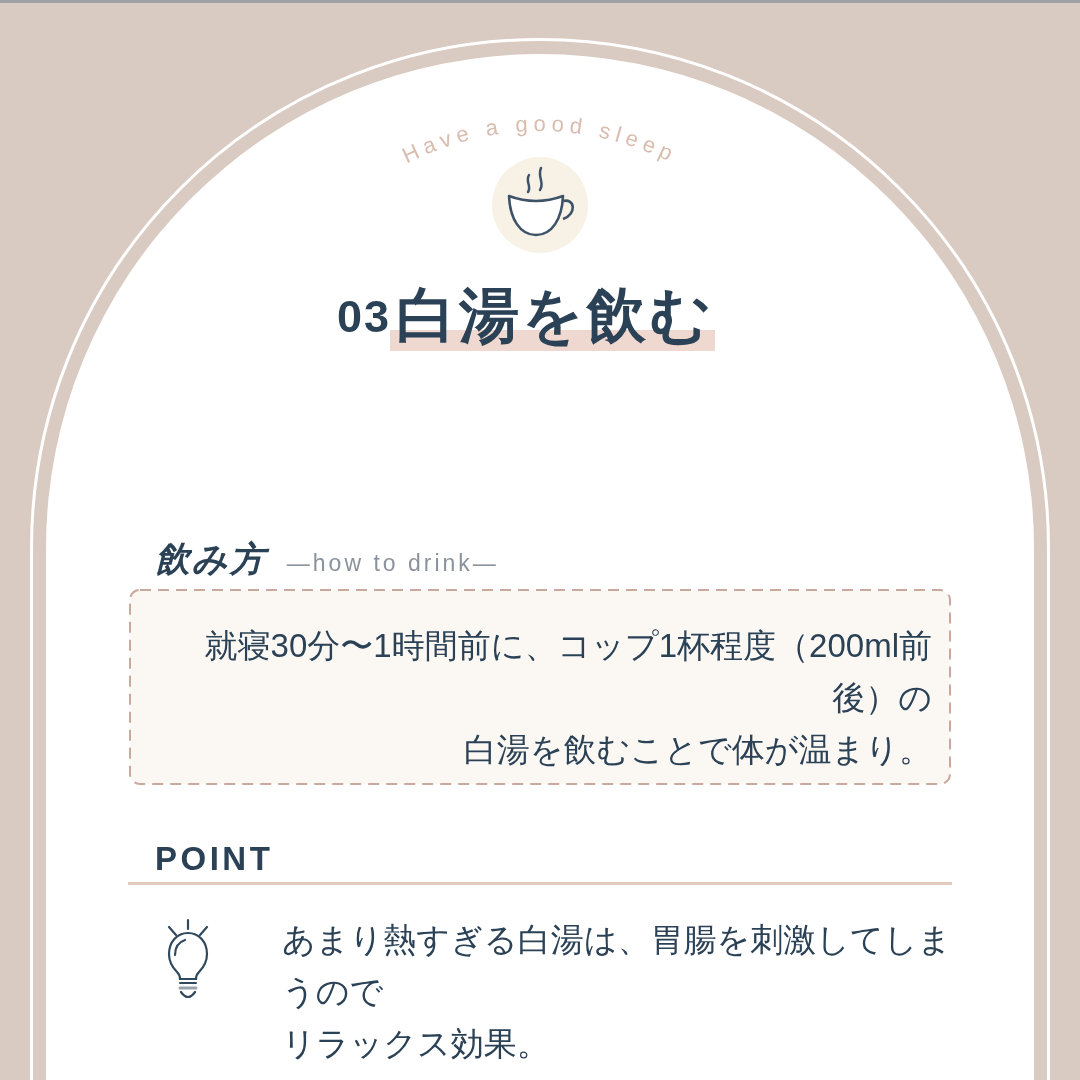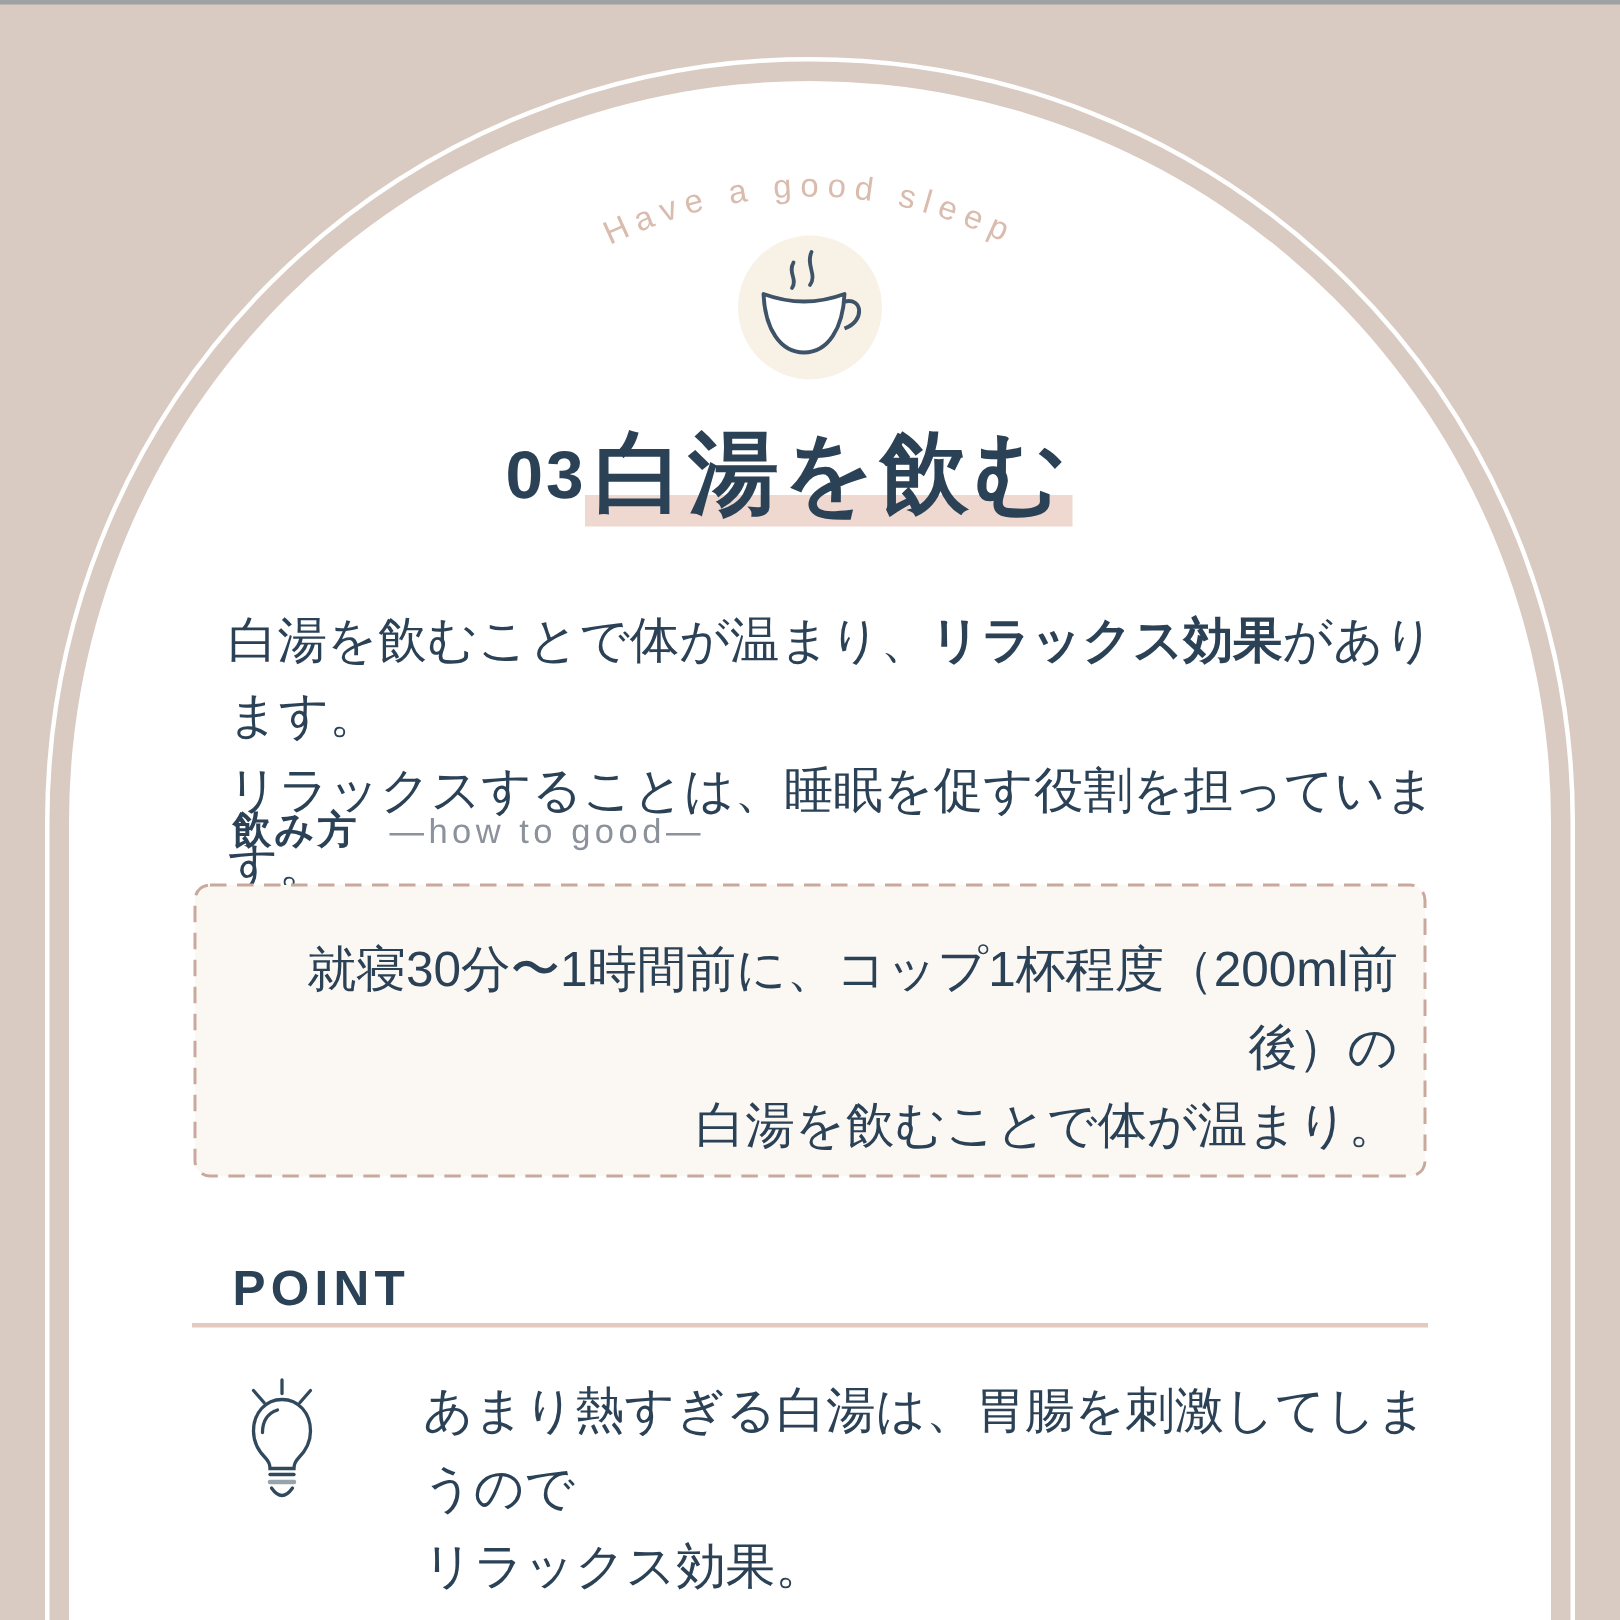--- a/index.html
+++ b/index.html
@@ -35,21 +35,21 @@
   .title-main{
     position:absolute;left:396px;top:283px;
     font-size:60px;font-weight:bold;letter-spacing:3px;line-height:66px;z-index:2;
   }
 
   .intro{position:absolute;left:152px;top:402px;width:810px;
     font-size:33px;line-height:50px;letter-spacing:0px;}
   .intro .b{font-weight:bold;}
 
   .howto{position:absolute;left:155px;top:536px;display:flex;align-items:baseline;}
-  .howto-h{font-size:26px;font-weight:bold;letter-spacing:2px;}
+  .howto-h{font-size:35px;font-weight:bold;letter-spacing:2px;font-style:italic;}
   .howto-sub{font-size:23px;color:#8b929b;letter-spacing:3px;margin-left:20px;}
 
   .tipbox{position:absolute;left:128px;top:588px;width:824px;height:198px;}
   .tipbox-text{
     position:absolute;left:28px;top:32px;right:20px;
     font-size:33px;line-height:52px;text-align:right;
   }
 
   .point-h{position:absolute;left:155px;top:840px;font-size:33px;
     font-weight:bold;letter-spacing:3.5px;}
@@ -81,28 +81,24 @@
     <path d="M 46,47 C 50,41 43,37 47,30" fill="none" stroke="#3e5368" stroke-width="2.5" stroke-linecap="round"></path>
     <path d="M 58,45 C 63,38 55,32 59,23" fill="none" stroke="#3e5368" stroke-width="2.5" stroke-linecap="round"></path>
     <path d="M 27,51 Q 54,61 81,51 C 80,74 70,90 54,90 C 38,90 28,74 27,51 Z" fill="#ffffff" stroke="#3e5368" stroke-width="2.6" stroke-linejoin="round"></path>
     <path d="M 81,56 C 93,53 95,69 81,74" fill="none" stroke="#3e5368" stroke-width="2.6"></path>
   </svg>
 
   <div class="title-num">03</div>
   <div class="title-hl"></div>
   <div class="title-main">白湯を飲む</div>
 
-  <div class="intro">
-    <div><span>白湯を飲むことで体が温まり、</span><span class="b">リラックス効果</span><span>があります。</span></div>
-    <div>リラックスすることは、睡眠を促す役割を担っています。</div>
-  </div>
 
   <div class="howto">
     <span class="howto-h">飲み方</span>
-    <span class="howto-sub">—how to good—</span>
+    <span class="howto-sub">—how to drink—</span>
   </div>
 
   <div class="tipbox">
     <svg width="824" height="198">
       <rect x="2" y="2" width="820" height="194" rx="10" fill="#fbf8f4" stroke="#c9a99d" stroke-width="2" stroke-dasharray="11 7"></rect>
     </svg>
     <div class="tipbox-text">
       <div>就寝30分〜1時間前に、コップ1杯程度（200ml前後）の</div>
       <div>白湯を飲むことで体が温まり。</div>
     </div>

